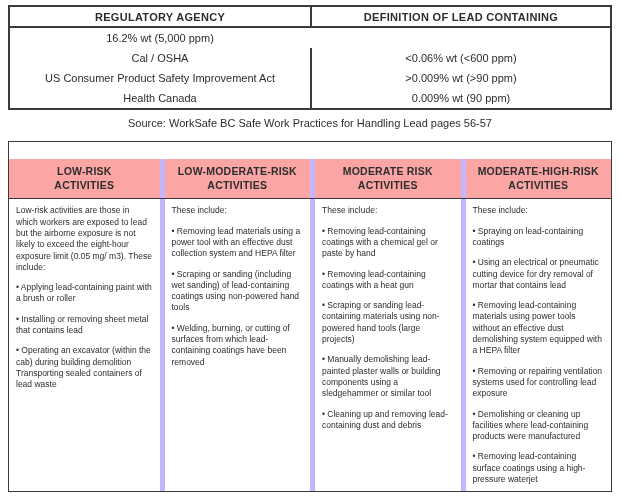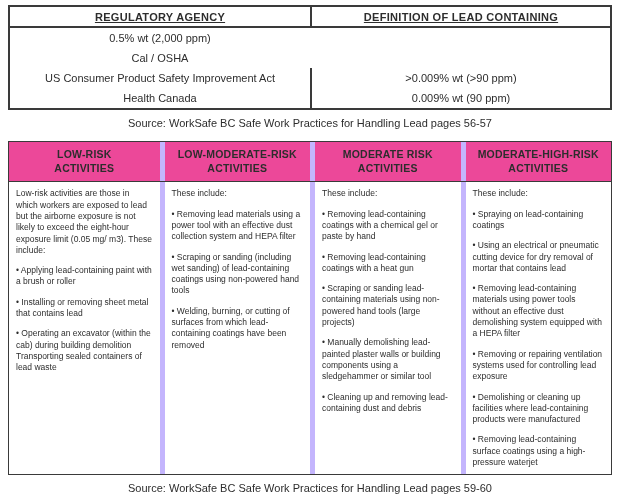--- a/index.html
+++ b/index.html
@@ -14,37 +14,38 @@
   .page { padding: 5px 8px 0; }
 
   
   .reg-table { border: 2px solid #3a3a3a; }
   .reg-row { display: grid; grid-template-columns: 1fr 1fr; }
   .reg-table .cell {
     display: flex; align-items: center; justify-content: center;
     text-align: center; font-size: 11px;
   }
   .reg-head { border-bottom: 2px solid #3a3a3a; }
-  .reg-head .cell { height: 19px; font-weight: 700; letter-spacing: .3px; font-size: 11px; text-decoration: underline; }
+  .reg-head .cell { height: 19px; font-weight: 700; letter-spacing: .3px; font-size: 11px; }
   .reg-body .reg-row .cell { height: 20px; }
   .reg-row .cell + .cell { border-left: 2px solid #3a3a3a; }
 
   .source {
     font-size: 11px;
     margin: 7px 0 0 0;
     color: #2d2d2d;
     text-align: center;
   }
 
   
   .risk-table { margin-top: 12px; border: 1.5px solid #3a3a3a; }
   .risk-head {
     display: grid; grid-template-columns: 1fr 1fr 1fr 1fr;
     border-bottom: 1px solid #3a3a3a;
-    background: #ec4899;
+    background: #fca5a5;
+    margin-top: 17px;
   }
   .risk-head .cell {
     padding: 5px 4px 6px; text-align: center;
     font-weight: 700; font-size: 10.5px; line-height: 1.35; letter-spacing: .2px;
   }
   .risk-body { display: grid; grid-template-columns: 1fr 1fr 1fr 1fr; min-height: 285px; }
   .risk-body .cell { padding: 6px 7px 6px 7px; font-size: 8.5px; line-height: 1.33; }
   .risk-head .cell + .cell, .risk-body .cell + .cell { border-left: 5px solid #c4b5fd; }
   .risk-body p { margin: 0 0 9px 0; }
   .risk-body p:last-child { margin-bottom: 0; }
@@ -54,24 +55,25 @@
 
 <div class="page">
 
   <div class="reg-table">
     <div class="reg-row reg-head">
       <div class="cell">REGULATORY AGENCY</div>
       <div class="cell">DEFINITION OF LEAD CONTAINING</div>
     </div>
     <div class="reg-body">
       <div class="reg-row">
-        <div class="cell">0.5% wt (2,000 ppm)</div>
+        <div class="cell">16.2% wt (5,000 ppm)</div>
       </div>
       <div class="reg-row">
         <div class="cell">Cal / OSHA</div>
+        <div class="cell">&lt;0.06% wt (&lt;600 ppm)</div>
       </div>
       <div class="reg-row">
         <div class="cell">US Consumer Product Safety Improvement Act</div>
         <div class="cell">&gt;0.009% wt (&gt;90 ppm)</div>
       </div>
       <div class="reg-row">
         <div class="cell">Health Canada</div>
         <div class="cell">0.009% wt (90 ppm)</div>
       </div>
     </div>

